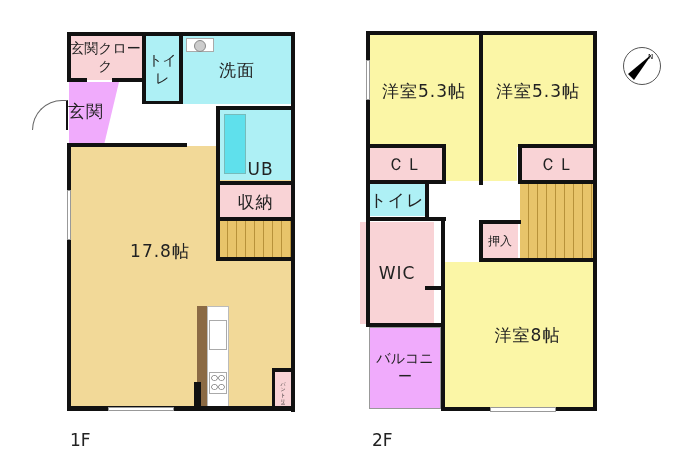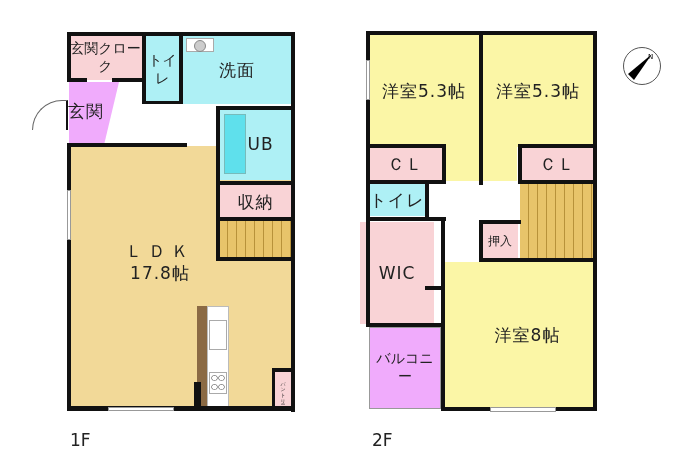--- a/index.html
+++ b/index.html
@@ -21,21 +21,20 @@
   .floor-label{position:absolute;font-size:17px;}
   .door-arc{position:absolute;border:1px solid #666;box-sizing:border-box;background:#fff;}
 </style>
 </head>
 <body>
 
 <div>
 
   <div class="room ldk" style="left:69px;top:146px;width:224px;height:262px;"></div>
   <div class="abs" style="left:100px;top:240px;width:120px;text-align:center;">
-    <div class="lbl" style="letter-spacing:6px;">ＬＤＫ</div>
     <div class="lbl">17.8帖</div>
   </div>
 
   <div class="room white" style="left:69px;top:85px;width:150px;height:61px;"></div>
 
   <div class="room pink" style="left:69px;top:36px;width:73px;height:44px;">
     <span class="lbl-s">玄関クローク</span>
   </div>
 
   <div class="room gray" style="left:69px;top:82px;width:50px;height:63px;clip-path:polygon(0 0,100% 0,70% 100%,0 100%);">
@@ -46,21 +45,21 @@
     <span class="lbl-s">トイレ</span>
   </div>
 
   <div class="room blue" style="left:182px;top:36px;width:110px;height:68px;">
     <span class="lbl">洗面</span>
   </div>
   <div class="abs" style="left:186px;top:38px;width:28px;height:14px;background:#fff;border:1px solid #aaa;">
     <div style="width:10px;height:10px;border-radius:50%;background:#ccc;border:1px solid #888;margin:1px auto;"></div>
   </div>
 
-  <div class="room blue" style="left:219px;top:108px;width:73px;height:72px;">
+  <div class="room blue" style="left:219px;top:108px;width:73px;height:72px;align-items:flex-end;">
     <span class="lbl" style="margin-left:10px;">UB</span>
   </div>
   <div class="abs" style="left:224px;top:114px;width:22px;height:60px;background:#5fe0ec;border:1px solid #7bb;"></div>
 
   <div class="room pink" style="left:219px;top:185px;width:73px;height:33px;">
     <span class="lbl">収納</span>
   </div>
 
   <div class="room stair" style="left:219px;top:221px;width:73px;height:37px;"></div>
 

